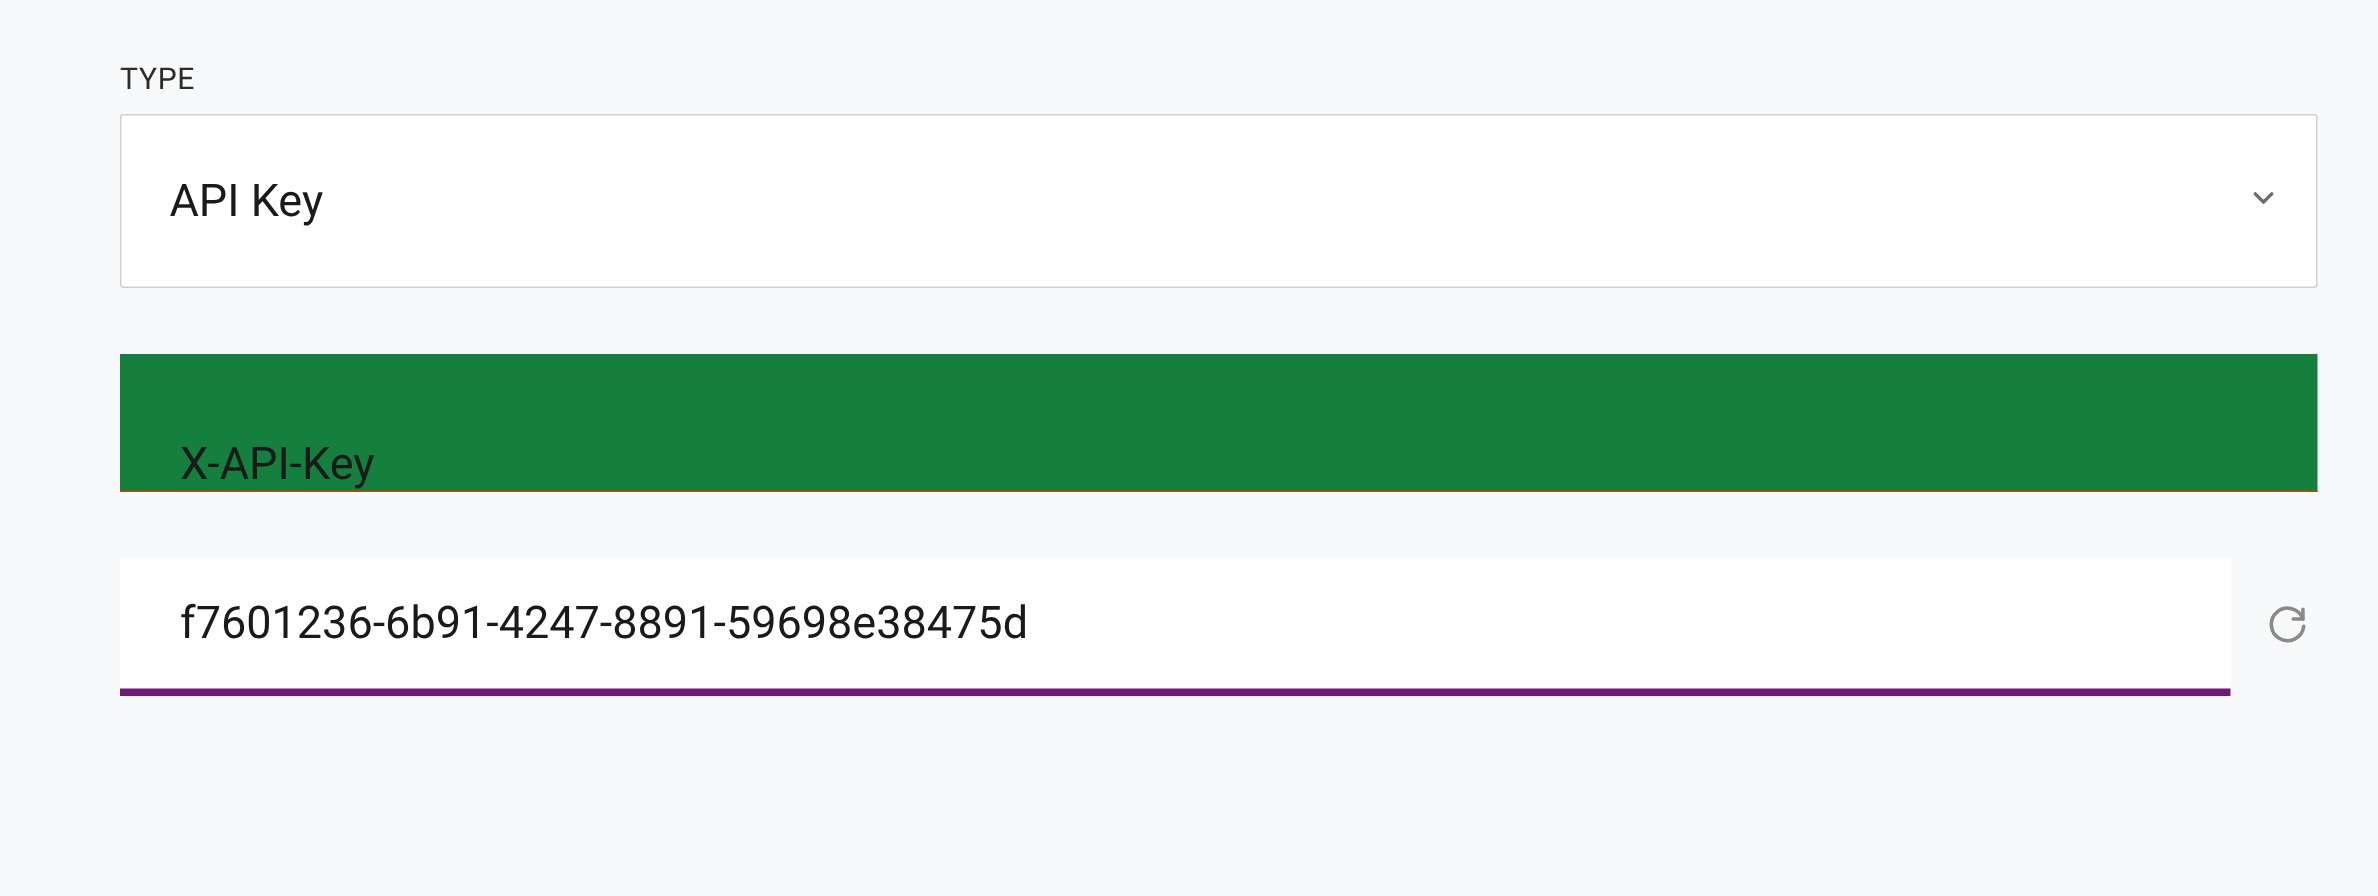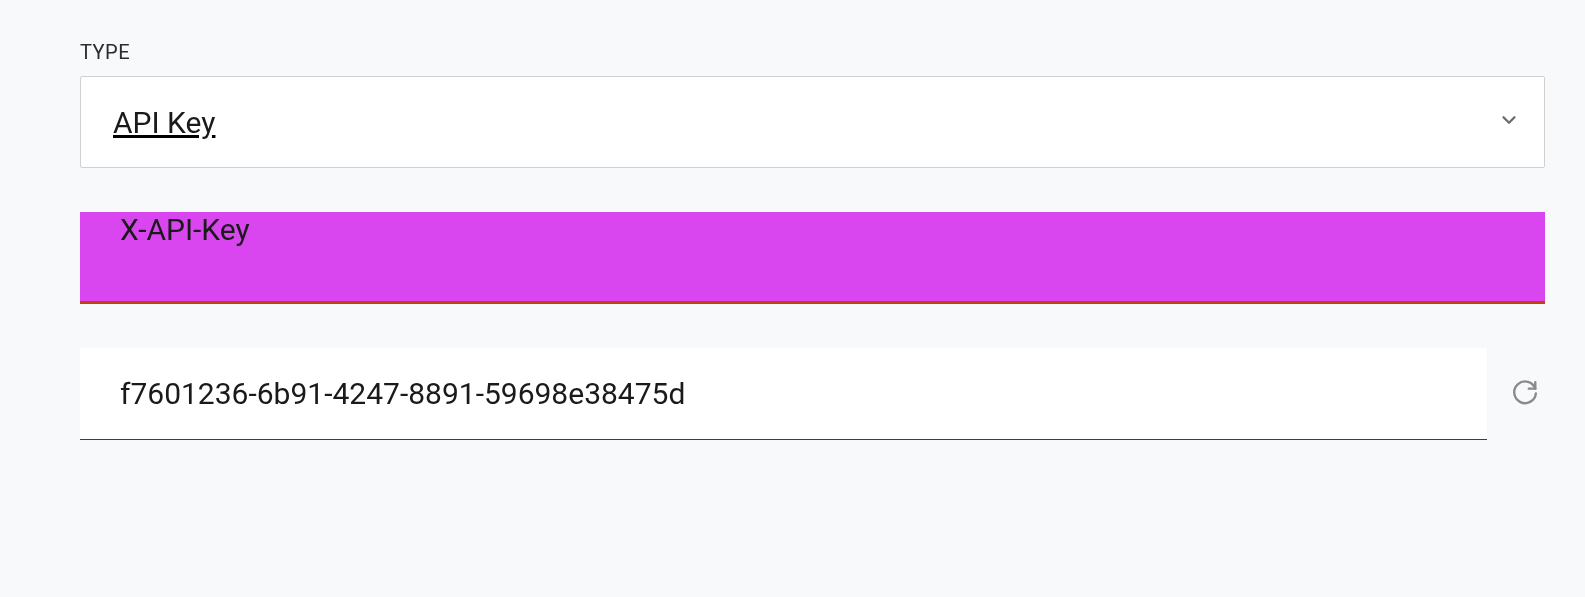--- a/index.html
+++ b/index.html
@@ -26,67 +26,66 @@
     }
     .required {
       color: #e9762b;
       margin-left: 2px;
     }
     .select-wrapper {
       position: relative;
       background: #ffffff;
       border: 1px solid #d0d0d0;
       border-radius: 2px;
-      height: 92px;
+      height: 116px;
       display: flex;
       align-items: center;
       padding: 0 60px 0 32px;
       cursor: pointer;
-      text-decoration: underline;
     }
     .select-value {
       font-size: 30px;
       color: #1a1a1a;
       flex: 1;
     }
     .chevron {
       position: absolute;
       right: 24px;
       top: 50%;
       transform: translateY(-50%);
       color: #6b6b6b;
       pointer-events: none;
     }
     .text-input-wrapper {
       position: relative;
-      background: #d946ef;
-      border-bottom: 3px solid #c2410c;
+      background: #15803d;
+      border-bottom: 1px solid #c2410c;
       height: 92px;
       display: flex;
-      align-items: flex-start;
+      align-items: flex-end;
       padding: 0 40px;
     }
     .text-input {
       font-size: 30px;
       color: #1a1a1a;
       border: none;
       outline: none;
       background: transparent;
       width: 100%;
       font-family: inherit;
     }
     .value-row {
       display: flex;
       align-items: center;
       gap: 18px;
     }
     .value-input-wrapper {
       flex: 1;
       background: #ffffff;
-      border-bottom: 1px solid #701a75;
+      border-bottom: 5px solid #701a75;
       height: 92px;
       display: flex;
       align-items: center;
       padding: 0 40px;
     }
     .refresh-btn {
       width: 40px;
       height: 40px;
       display: flex;
       align-items: center;

